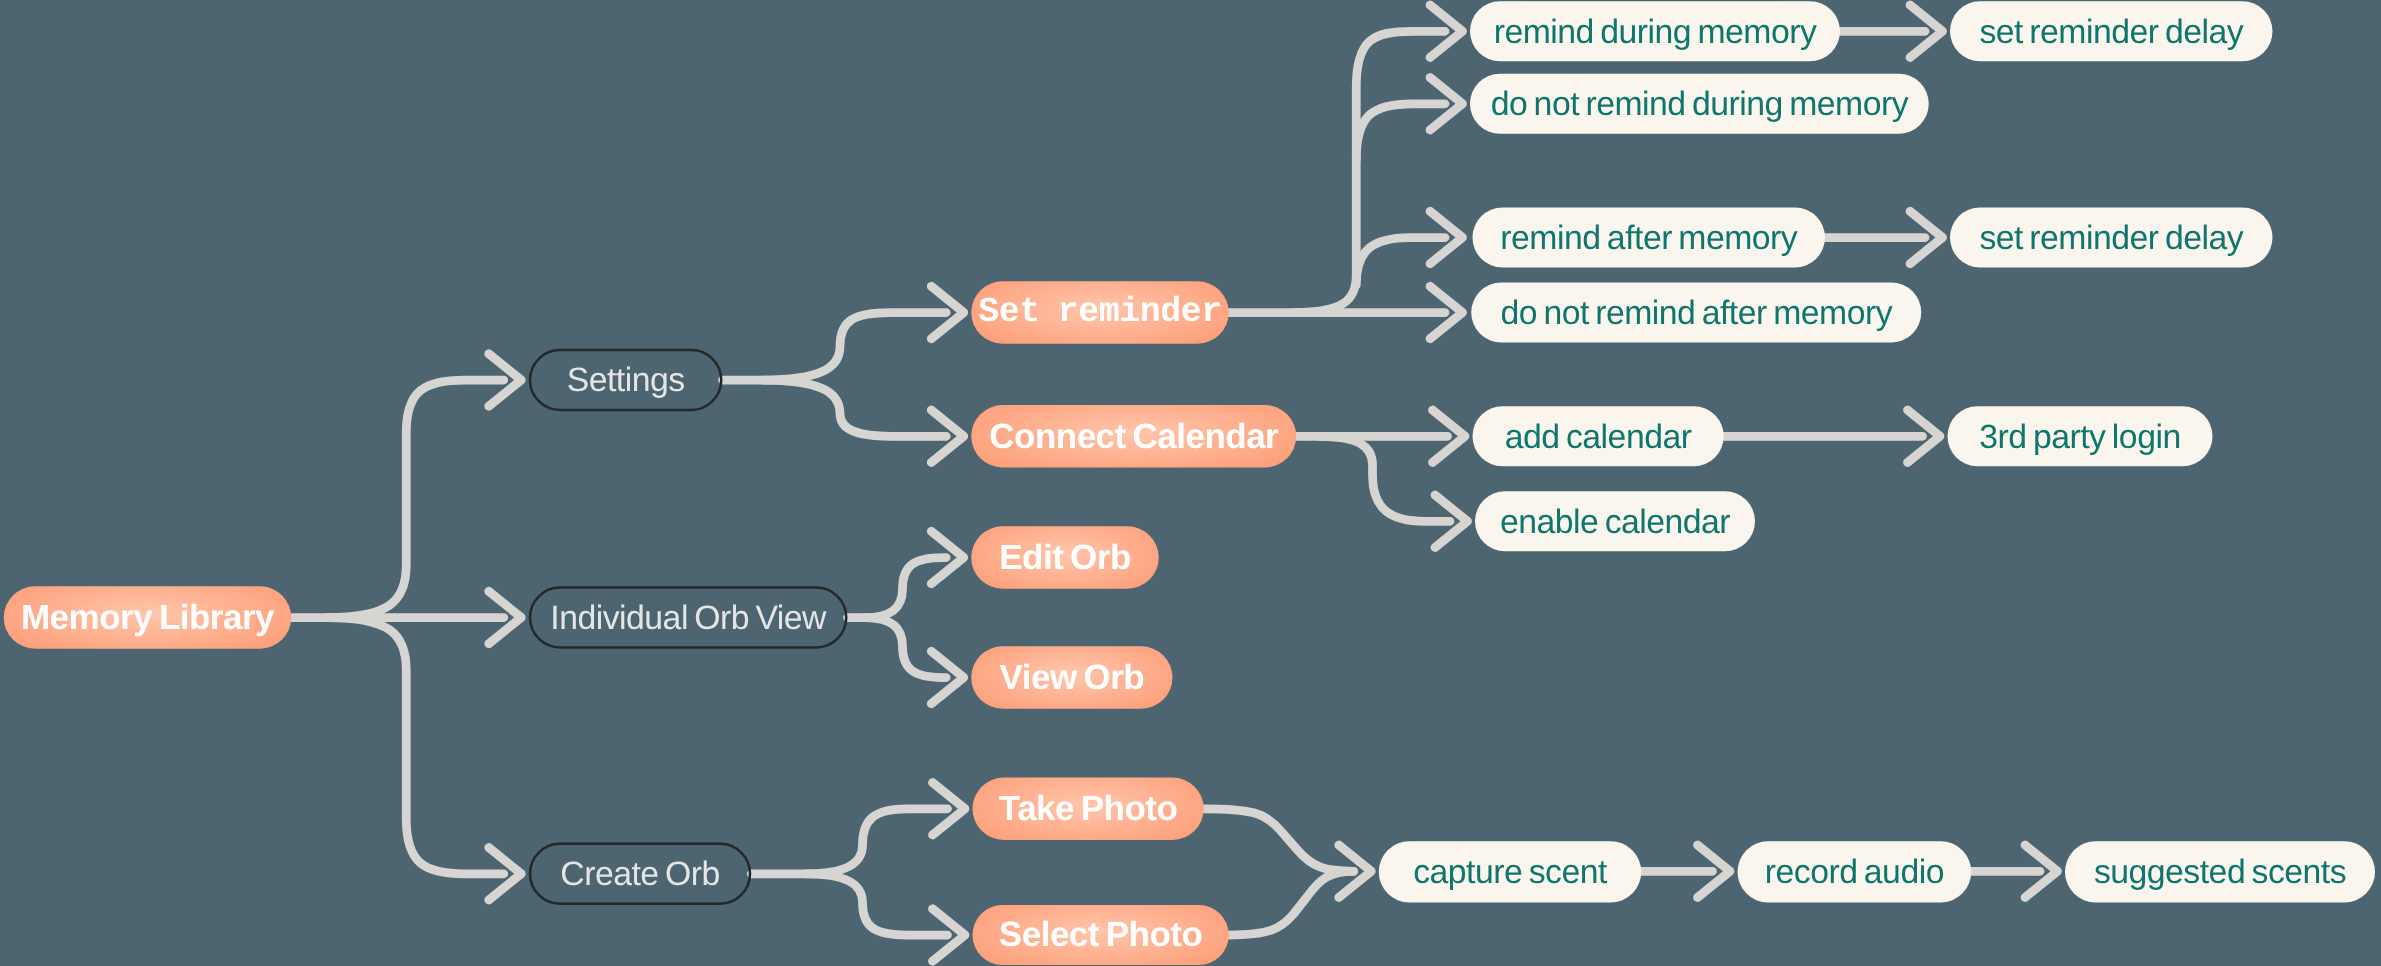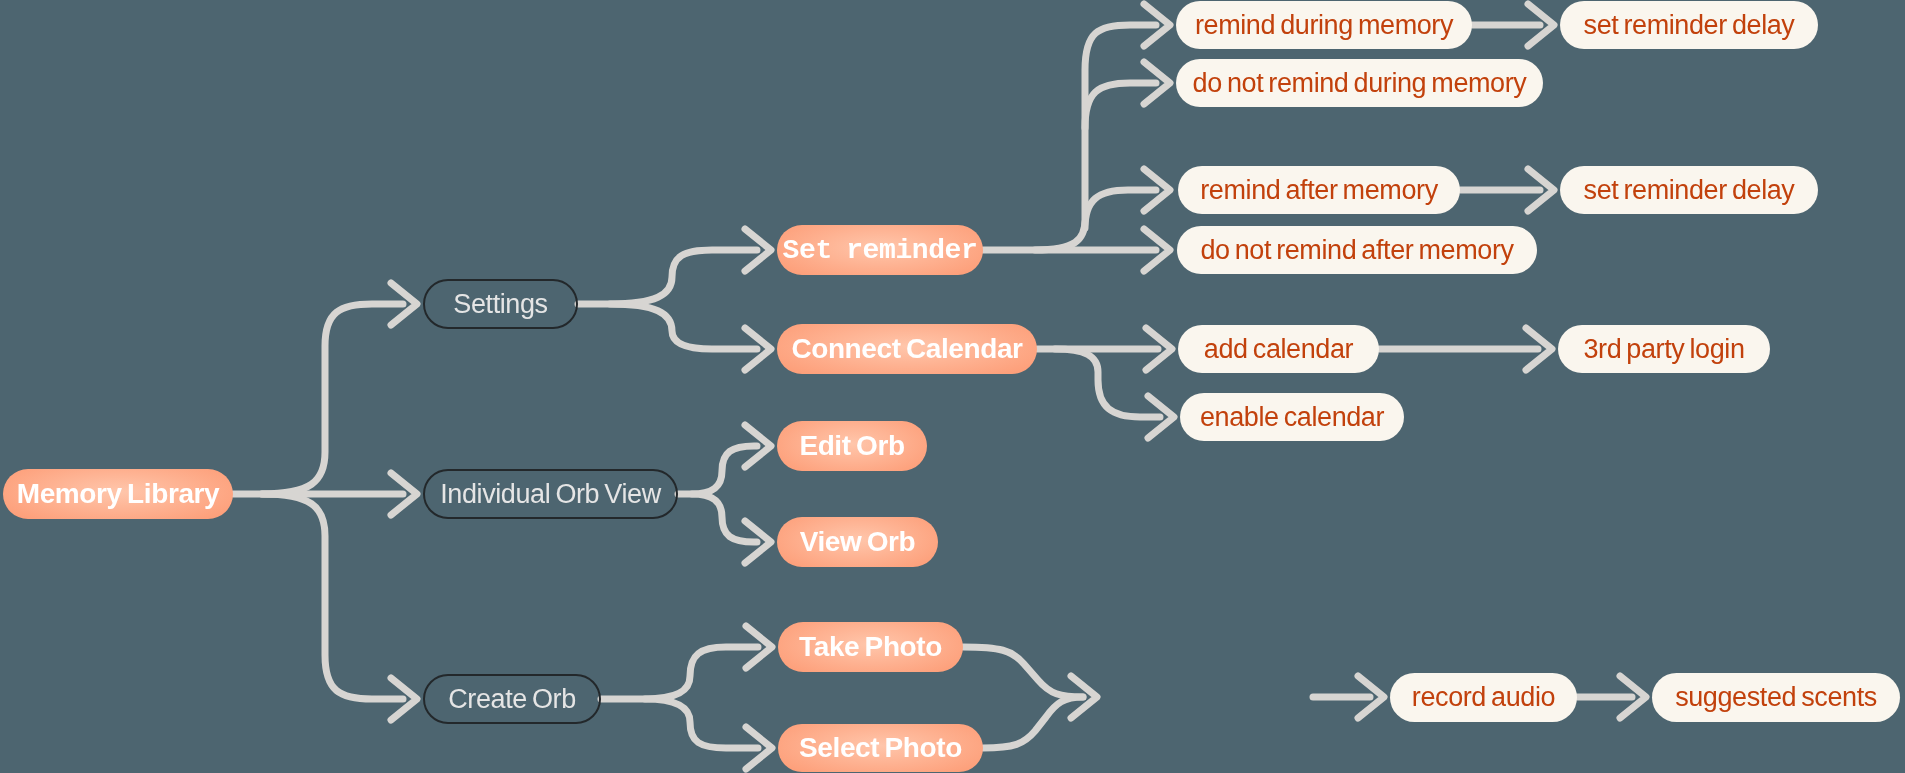--- a/index.html
+++ b/index.html
@@ -39,21 +39,21 @@
   
   .node.accent{
     background:radial-gradient(120% 150% at 50% 45%, #ffc6ab 0%, #fda07b 48%, #f4865f 100%);
     color:#ffffff;
     font-size:28px;
     font-weight:700;
   }
   
   .node.plain{
     background:#faf6ee;
-    color:#c2410c;
+    color:#0f766e;
     font-size:27px;
     font-weight:400;
   }
   
   .node.outline{
     background:transparent;
     border:2.5px solid #23282b;
     color:#e5e5e5;
     font-size:27px;
     font-weight:400;
@@ -249,20 +249,23 @@
   </div>
   <div class="node plain" id="n-add_calendar">
     <span class="lbl">add calendar</span>
   </div>
   <div class="node plain" id="n-third_party_login">
     <span class="lbl">3rd party login</span>
   </div>
   <div class="node plain" id="n-enable_calendar">
     <span class="lbl">enable calendar</span>
   </div>
+  <div class="node plain" id="n-capture_scent">
+    <span class="lbl">capture scent</span>
+  </div>
   <div class="node plain" id="n-record_audio">
     <span class="lbl">record audio</span>
   </div>
   <div class="node plain" id="n-suggested_scents">
     <span class="lbl">suggested scents</span>
   </div>
 
 </div>
 
 </body></html>

